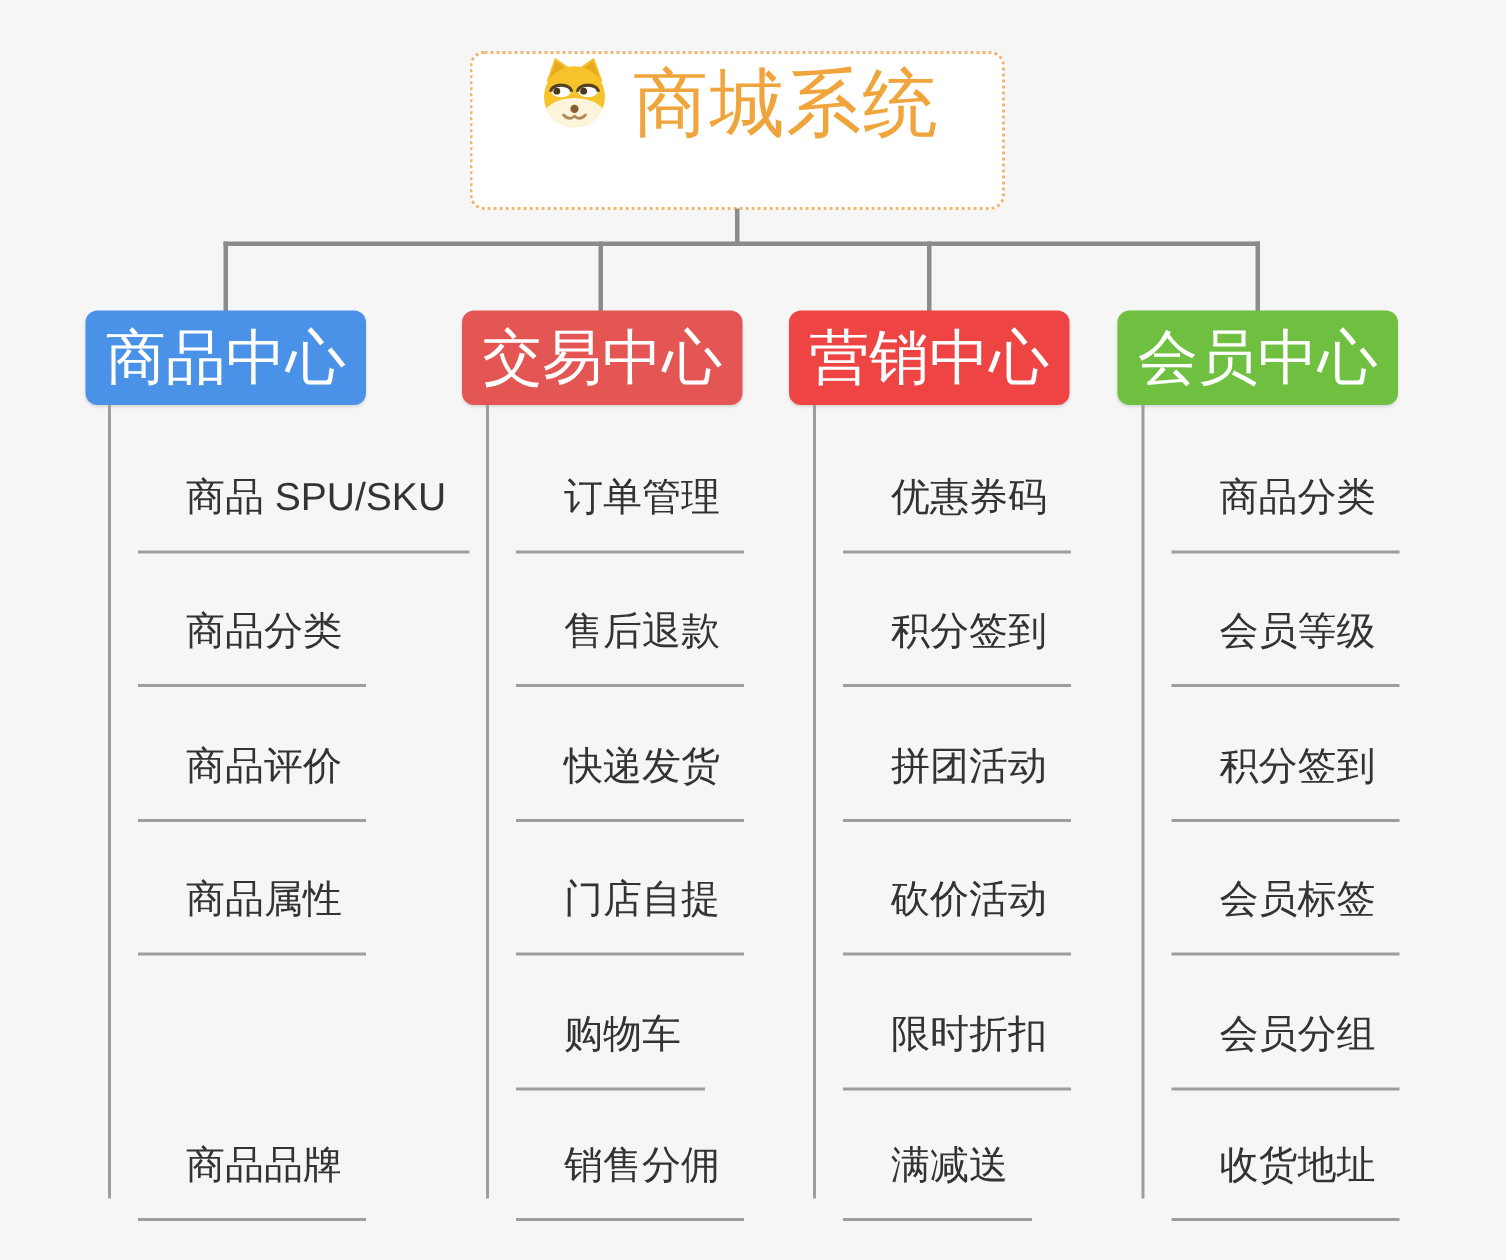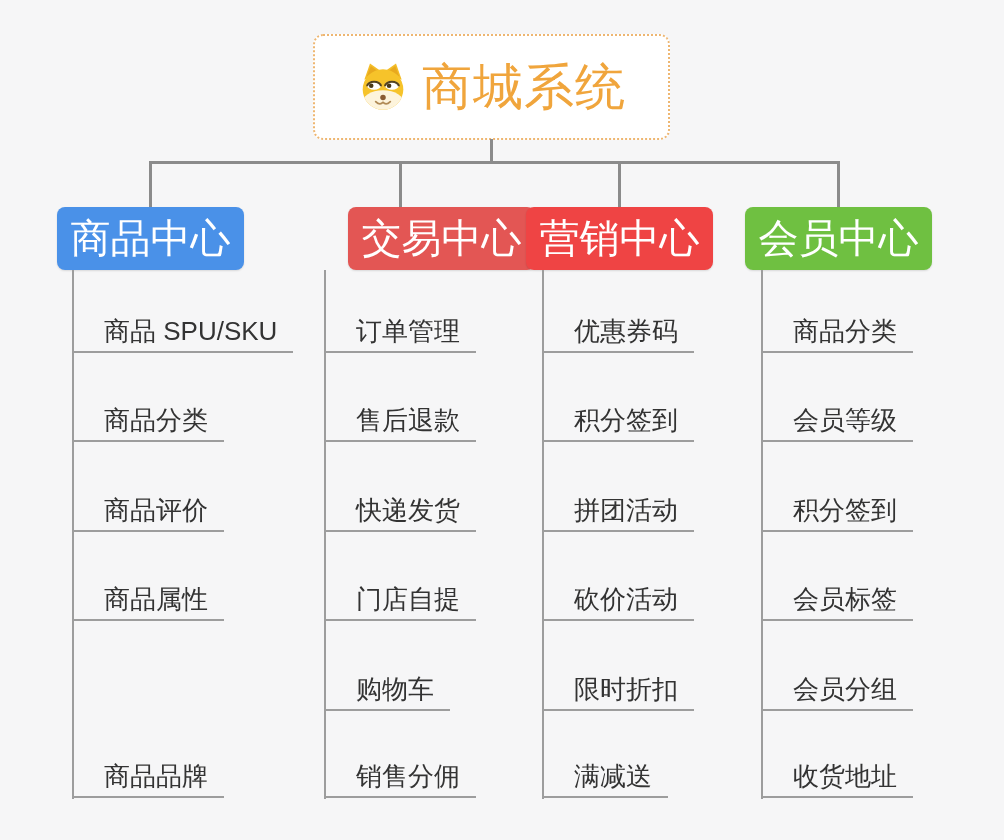--- a/index.html
+++ b/index.html
@@ -11,34 +11,34 @@
   .stem{left:490px;top:139px;width:3px;height:24px;}
   .bus{left:149px;top:161px;width:691px;height:3px;}
   .drop{top:161px;width:3px;height:47px;}
   .drop.d0{left:149px}.drop.d1{left:399px}.drop.d2{left:618px}.drop.d3{left:837px}
   .trunk{position:absolute;top:270px;width:2px;height:529px;background:#9d9d9d;}
   .trunk.t0{left:72px}.trunk.t1{left:324px}.trunk.t2{left:542px}.trunk.t3{left:761px}
 
   
   .root{position:absolute;left:313px;top:34px;width:357px;height:106px;box-sizing:border-box;
         background:#ffffff;border:2px dotted #eeb671;border-radius:10px;
-        display:flex;align-items:center;justify-content:center;gap:13px;}
+        display:flex;justify-content:center;gap:13px;}
   .root-label{font-size:50px;letter-spacing:1px;white-space:nowrap;}
   .root-icon{width:52px;height:52px;flex:0 0 auto;}
 
   
   .branch{position:absolute;top:207px;width:187px;height:63px;border-radius:8px;
           display:flex;align-items:center;justify-content:center;
           color:#ffffff;font-size:40px;box-shadow:0 1px 2px rgba(0,0,0,0.12);}
   .branch.b0{left:57px}.branch.b1{left:308px}.branch.b2{left:526px}.branch.b3{left:745px}
   .branch-label{white-space:nowrap;}
 
   
   .leaf{position:absolute;white-space:nowrap;font-size:26px;line-height:27px;color:#333333;
-        padding:0 16px 6px 32px;border-bottom:2px solid #9d9d9d;}
+        padding:0 16px 22px 32px;border-bottom:2px solid #9d9d9d;margin-left:20px;}
 </style>
 </head>
 <body>
 
 <div id="canvas">
 
   <div class="root" style="border-color: rgb(238, 182, 113);">
     <svg class="root-icon" viewBox="0 0 64 64">
       <defs>
           <clipPath id="hc">
@@ -66,21 +66,21 @@
   <div class="line stem"></div>
   <div class="line bus"></div>
   <div class="line drop d0"></div>
   <div class="line drop d1"></div>
   <div class="line drop d2"></div>
   <div class="line drop d3"></div>
 
   <div class="branch b0" style="background-color: rgb(74, 145, 232);">
     <span class="branch-label">商品中心</span>
   </div>
-  <div class="branch b1" style="background-color: rgb(227, 86, 84); margin-left: 40px;">
+  <div class="branch b1" style="background-color: rgb(227, 86, 84);">
     <span class="branch-label">交易中心</span>
   </div>
   <div class="branch b2" style="background-color: #ef4444;">
     <span class="branch-label">营销中心</span>
   </div>
   <div class="branch b3" style="background-color: rgb(111, 192, 65);">
     <span class="branch-label">会员中心</span>
   </div>
 
   <div class="trunk t0"></div>

